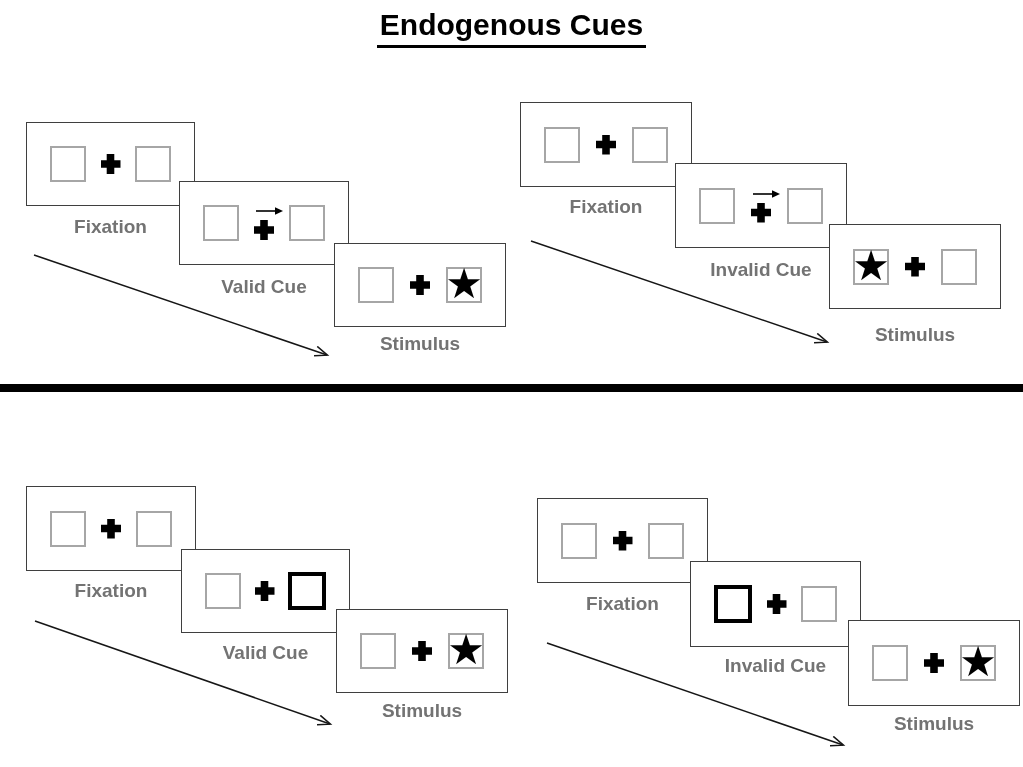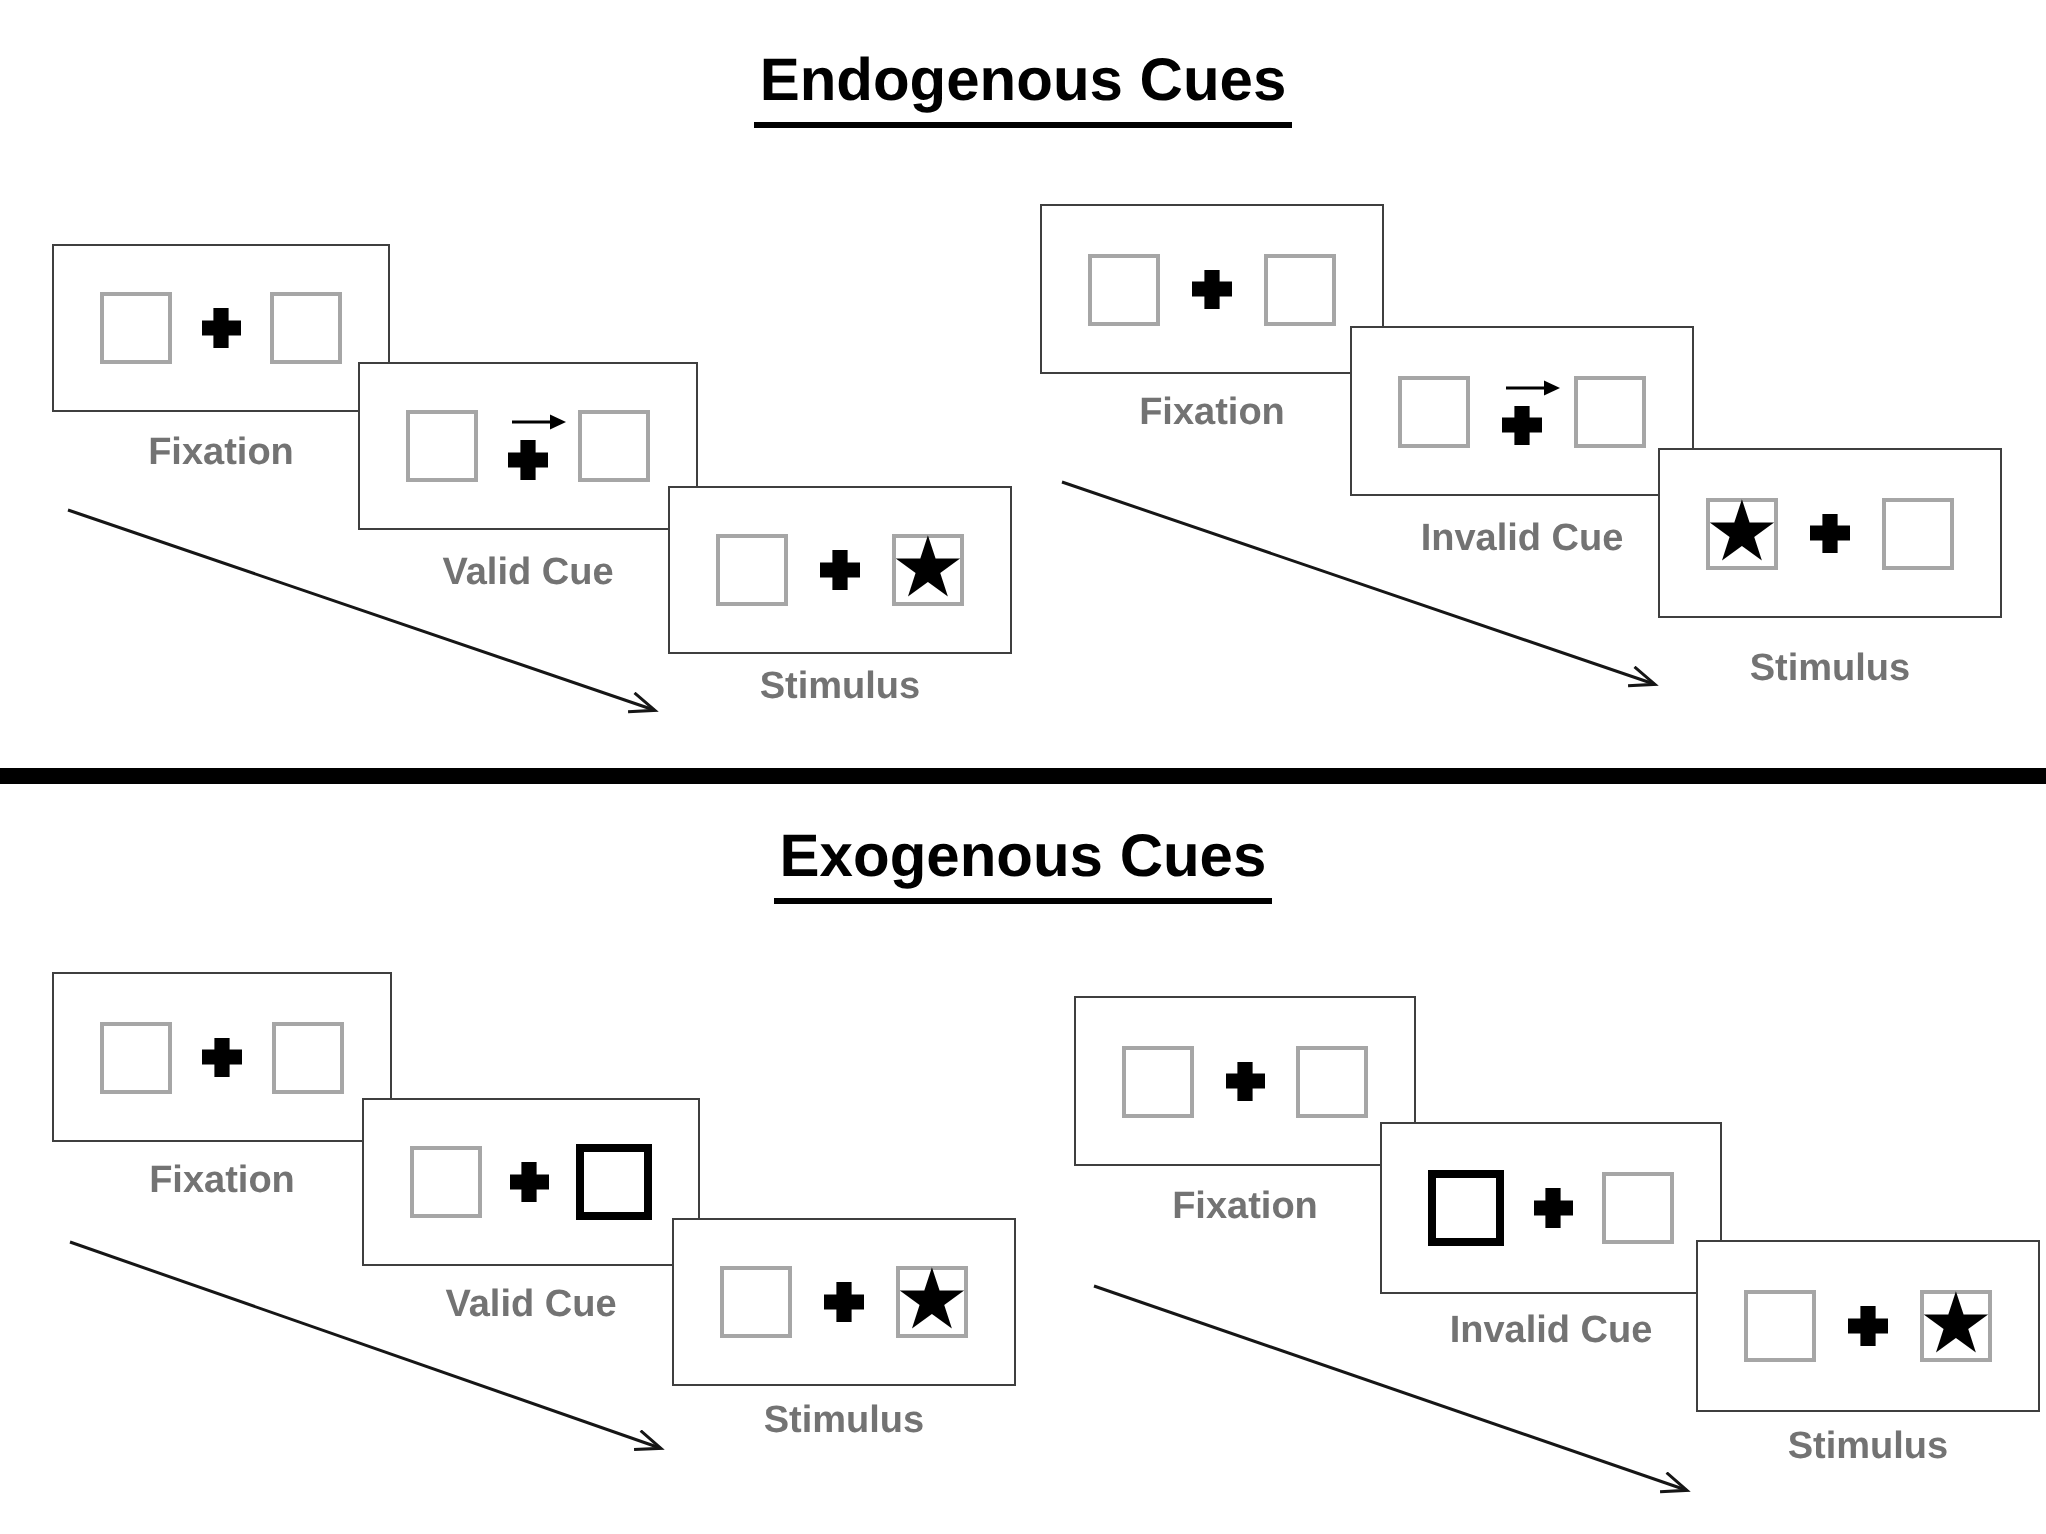--- a/index.html
+++ b/index.html
@@ -2,21 +2,21 @@
 <html><head>
 <meta charset="utf-8">
 <style>
   html,body{margin:0;padding:0;background:#ffffff;}
   body{width:1023px;height:767px;overflow:hidden;font-family:"Liberation Sans",sans-serif;}
   .canvas{position:relative;width:1023px;height:767px;background:#ffffff;}
 
   .section-title{position:absolute;left:0;width:1023px;text-align:center;
     font-weight:bold;font-size:30px;color:#000;letter-spacing:0px;}
   .section-title .ul{display:inline-block;border-bottom:3px solid #000;padding:0 3px 3px 3px;}
-  .title-endo{top:24px;text-decoration:underline;}
+  .title-endo{top:8px;text-decoration:underline;}
   .title-exo{top:412px;}
 
   .divider{position:absolute;left:0;top:384px;width:1023px;height:8px;background:#000;}
 
   .arrow-layer{position:absolute;left:0;top:0;width:1023px;height:767px;z-index:0;}
 
   .card{position:absolute;background:#ffffff;border:1.5px solid #3f3f3f;box-sizing:border-box;
     display:flex;align-items:center;justify-content:space-between;padding:0 23px;}
   .z1{z-index:1}.z2{z-index:2}.z3{z-index:3}
 
@@ -81,23 +81,20 @@
     <line x1="34" y1="255" x2="327" y2="355" stroke="#161616" stroke-width="1.5" marker-end="url(#vee)"></line>
     <line x1="531" y1="241" x2="827" y2="342" stroke="#161616" stroke-width="1.5" marker-end="url(#vee)"></line>
     <line x1="35" y1="621" x2="330" y2="724" stroke="#161616" stroke-width="1.5" marker-end="url(#vee)"></line>
     <line x1="547" y1="643" x2="843" y2="745" stroke="#161616" stroke-width="1.5" marker-end="url(#vee)"></line>
   </svg>
 
   <div class="section-title title-endo">
     <span class="ul">Endogenous Cues</span>
   </div>
   <div class="divider"></div>
-  <div class="section-title title-exo">
-    <span class="ul">Exogenous Cues</span>
-  </div>
 
   <div class="panel p-tl">
     <div class="card card-fix z1">
       <div class="sq"></div>
       <div class="plus"></div>
       <div class="sq"></div>
     </div>
     <div class="label lab-fix">Fixation</div>
 
     <div class="card card-cue z2">

